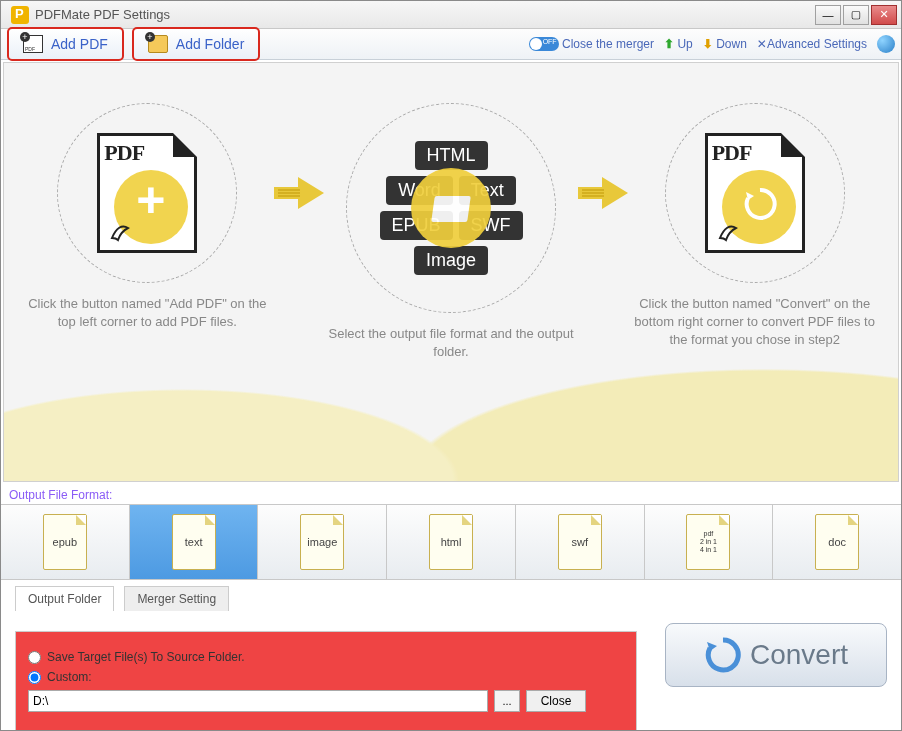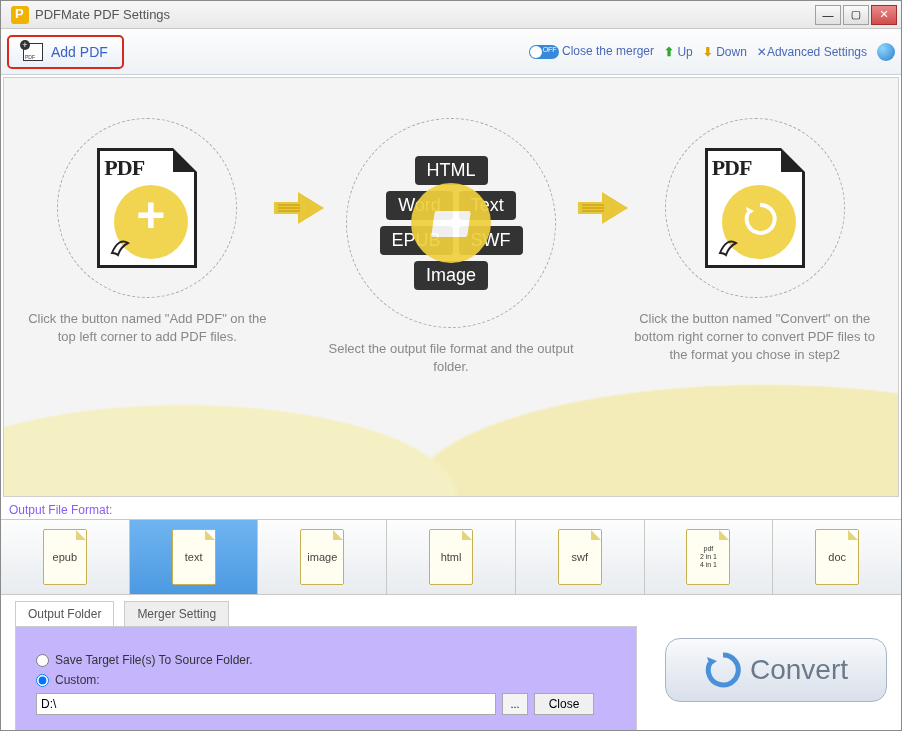--- a/index.html
+++ b/index.html
@@ -8,21 +8,21 @@
 
 .titlebar { height: 28px; background: linear-gradient(#f7f7f7, #e8e8e8); border-bottom: 1px solid #c8c8c8; display: flex; align-items: center; padding: 0 4px; }
 .titlebar .logo { width: 18px; height: 18px; background: #f0b400; border-radius: 3px; margin: 0 6px; position: relative; }
 .titlebar .logo::after { content: "P"; color: #fff; font-weight: bold; font-size: 13px; position: absolute; left: 4px; top: 0; }
 .titlebar .title { color: #555; font-size: 13px; }
 .titlebar .spacer { flex: 1; }
 .winbtn { width: 26px; height: 20px; border: 1px solid #a0a0a0; background: linear-gradient(#fafafa,#e0e0e0); margin-left: 2px; display: flex; align-items: center; justify-content: center; font-size: 11px; cursor: default; }
 .winbtn.close { background: linear-gradient(#e98b8b,#d14b4b); border-color: #a03030; color: #fff; }
 
 
-.toolbar { height: 46px; background: linear-gradient(#fdfdfd,#eef2f6); border-bottom: 1px solid #c8d0d8; display: flex; align-items: center; padding: 4px 6px; gap: 8px; }
+.toolbar { height: 31px; background: linear-gradient(#fdfdfd,#eef2f6); border-bottom: 1px solid #c8d0d8; display: flex; align-items: center; padding: 4px 6px; gap: 8px; }
 .tbtn { height: 34px; padding: 0 14px; border: 1px solid #b8c4d4; border-radius: 5px; background: linear-gradient(#ffffff,#eaf0f8); display: flex; align-items: center; gap: 8px; color: #3a62c8; font-size: 14px; cursor: default; }
 .tbtn.hl { border: 2px solid #d9281e; }
 .tbtn .icon { width: 20px; height: 18px; position: relative; }
 .icon-pdf { background: #fff; border: 1px solid #333; }
 .icon-pdf::before { content: "+"; position: absolute; left: -4px; top: -4px; background:#333;color:#fff; font-size:9px; width:10px;height:10px; line-height:10px; text-align:center; border-radius:5px;}
 .icon-pdf::after { content:"PDF"; position:absolute; bottom:0; left:1px; font-size:5px; color:#333;}
 .icon-folder { background: #f5c95a; border: 1px solid #b58a20; border-radius: 2px; }
 .icon-folder::before { content:"+"; position:absolute; left:-4px; top:-4px; background:#333;color:#fff;font-size:9px;width:10px;height:10px;line-height:10px;text-align:center;border-radius:5px;}
 .toolbar .right { flex:1; display:flex; align-items:center; justify-content:flex-end; gap:10px; font-size:12px; color:#4a68b8; }
 .toggle { display:inline-block; width:30px; height:14px; background:#3a88d8; border-radius:7px; position:relative; vertical-align:middle; }
@@ -66,48 +66,52 @@
 .fmt-page .corner{position:absolute;top:0;right:0;width:0;height:0;border-top:10px solid #fff;border-left:10px solid #e4d480;}
 .fmt-txt{font-size:11px; color:#444;}
 .fmt-multi{font-size:7px;line-height:1.1;text-align:center;color:#333;}
 
 
 .bottom{ display:flex; height:150px; }
 .left-pane{ flex:1; padding:6px 14px 10px; background:#fff; }
 .tabs{ display:flex; gap:10px; }
 .tab{ padding:5px 12px; background:#eee; border:1px solid #ccc; border-bottom:none; font-size:12px; color:#555; cursor:pointer;}
 .tab.active{ background:#fff; }
-.tab-body{ border:1px solid #ccc; padding:20px; background:#c4b5fd; min-height:100px; }
+.tab-body{ border:1px solid #ccc; padding:12px; background:#ef4444; min-height:100px;margin-top:20px; }
 .radio-row{ display:flex; align-items:center; gap:6px; margin:6px 0; font-size:12px; color:#333;}
 input[type=radio]{margin:0;}
 .path-row{display:flex; gap:6px; align-items:center; margin-top:4px;}
 .path-row input[type=text]{ flex:1; max-width:460px; height:22px; border:1px solid #aaa; padding:0 4px; font-size:12px;}
 .dots-btn{width:26px;height:22px; border:1px solid #aaa; background:#f4f4f4; font-size:11px;}
 .open-btn{width:60px;height:22px; border:1px solid #aaa; background:#f0f0f0; font-size:12px;}
 .convert-pane{ width:250px; display:flex; align-items:center; justify-content:center; padding:0 14px;}
-.convert-btn{ width:230px; height:64px; border:1px solid #a8b4c4; border-radius:15px; background:linear-gradient(#f8fafc,#d8e0ea); display:flex; align-items:center; justify-content:center; gap:8px; cursor:pointer;}
+.convert-btn{ width:230px; height:64px; border:1px solid #a8b4c4; border-radius:8px; background:linear-gradient(#f8fafc,#d8e0ea); display:flex; align-items:center; justify-content:center; gap:8px; cursor:pointer;}
 .convert-btn .cicon{width:38px;height:38px;}
 .convert-btn .clabel{font-size:28px; color:#6a7a8a; font-weight:400;}
 </style>
 </head>
 <body>
 
 <div class="titlebar">
   <div class="logo"></div>
   <div class="title">PDFMate PDF Settings</div>
   <div class="spacer"></div>
   <div class="winbtn">—</div>
   <div class="winbtn">▢</div>
   <div class="winbtn close">✕</div>
 </div>
 
 <div class="toolbar">
   <div class="tbtn hl">
     <span class="icon icon-pdf"></span>
     <span>Add PDF</span>
+  </div>
+  <div class="tbtn hl">
+    <span class="icon icon-folder"></span>
+    <span>Add Folder</span>
   </div>
   <div class="right">
     <span><span class="toggle"></span> <span>Close the merger</span></span>
     <span><span class="arrow-up">⬆</span> <span>Up</span></span>
     <span><span class="arrow-down">⬇</span> <span>Down</span></span>
     <span>✕<span>Advanced Settings</span></span>
     <span class="help-icon"></span>
   </div>
 </div>
 

